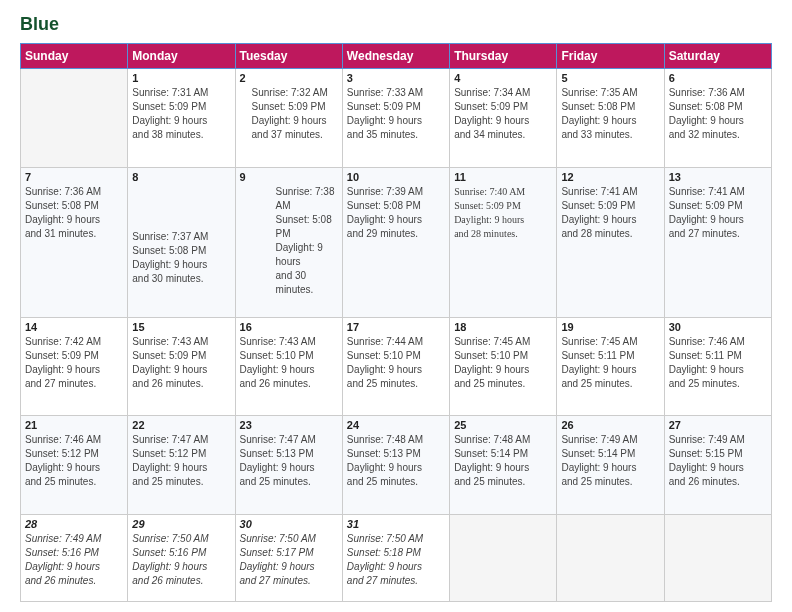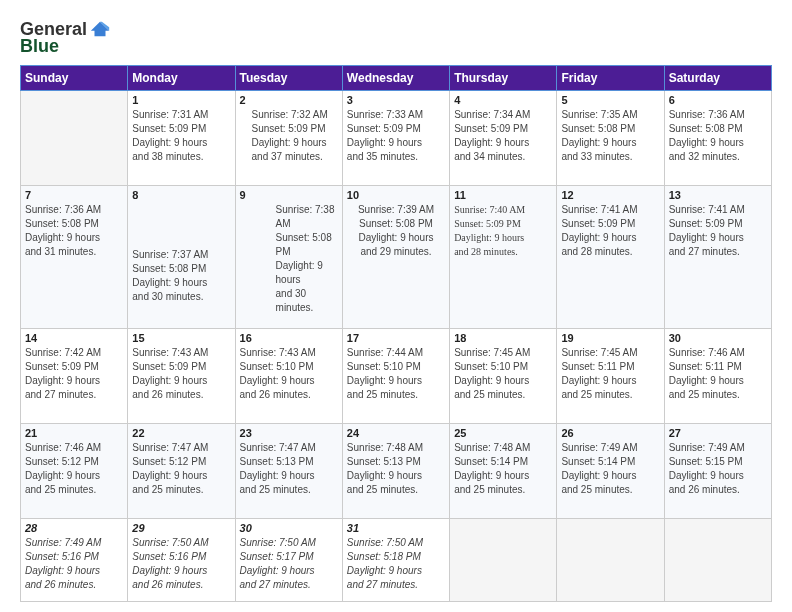--- a/index.html
+++ b/index.html
@@ -48,21 +48,21 @@
       color: #555;
     }
     .calendar {
       flex: 1;
       border: 1px solid #ccc;
       border-collapse: collapse;
       width: 100%;
       table-layout: fixed;
     }
     .calendar th {
-      background: #4c1d95;
+      background: #be185d;
       color: #fff;
       font-size: 12px;
       font-weight: bold;
       padding: 5px 4px;
       text-align: left;
       border: 1px solid #5590d8;
     }
     .calendar td {
       border: 1px solid #ccc;
       vertical-align: top;
@@ -95,27 +95,20 @@
       font-style: italic;
     }
   </style>
 </head>
 <body>
 
 <div class="page">
   <div class="header">
     <div class="logo">
       <div>
-        <div style="display:flex;align-items:center;">
-          <span class="logo-general" style="font-size:18px;font-weight:bold;">General</span>
-          <svg class="logo-icon" viewBox="0 0 24 24" fill="none">
-            <path d="M12 4 L22 14 L18 14 L18 20 L6 20 L6 14 L2 14 Z" fill="#3a7fd5"></path>
-            <path d="M14 4 L22 10 L22 14 L12 4 Z" fill="#5aa0e8"></path>
-          </svg>
-        </div>
         <div class="logo-blue" style="font-size:18px;font-weight:bold;color:#14532d;margin-top:-4px;">Blue</div>
       </div>
     </div>
     <div class="title-block">
       <div class="month-title"></div>
       <div class="location"></div>
     </div>
   </div>
 
   <table class="calendar">
@@ -193,21 +186,21 @@
           </td>
           <td>
             <span class="day-number">9</span>
             <div class="day-info" style="white-space: pre-line; margin-left: 36px;">Sunrise: 7:38 AM
 Sunset: 5:08 PM
 Daylight: 9 hours
 and 30 minutes.</div>
           </td>
           <td>
             <span class="day-number">10</span>
-            <div class="day-info" style="white-space: pre-line; text-align: center;">Sunrise: 7:39 AM
+            <div class="day-info" style="white-space: pre-line;">Sunrise: 7:39 AM
 Sunset: 5:08 PM
 Daylight: 9 hours
 and 29 minutes.</div>
           </td>
           <td>
             <span class="day-number">11</span>
             <div class="day-info" style="white-space: pre-line; font-family: Liberation Serif, serif;">Sunrise: 7:40 AM
 Sunset: 5:09 PM
 Daylight: 9 hours
 and 28 minutes.</div>

